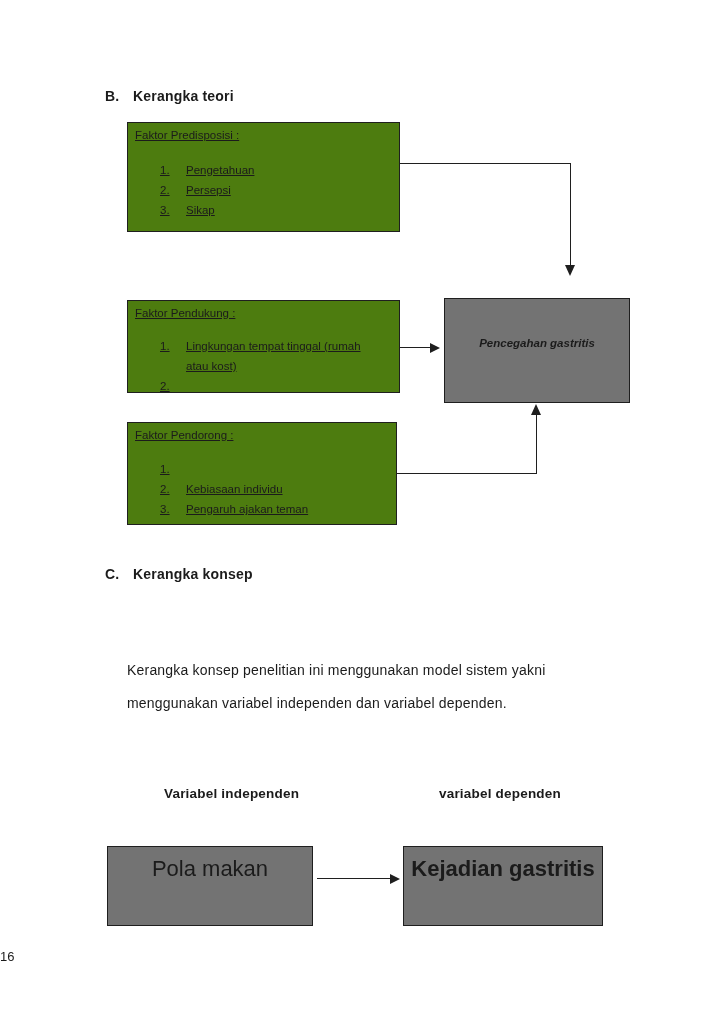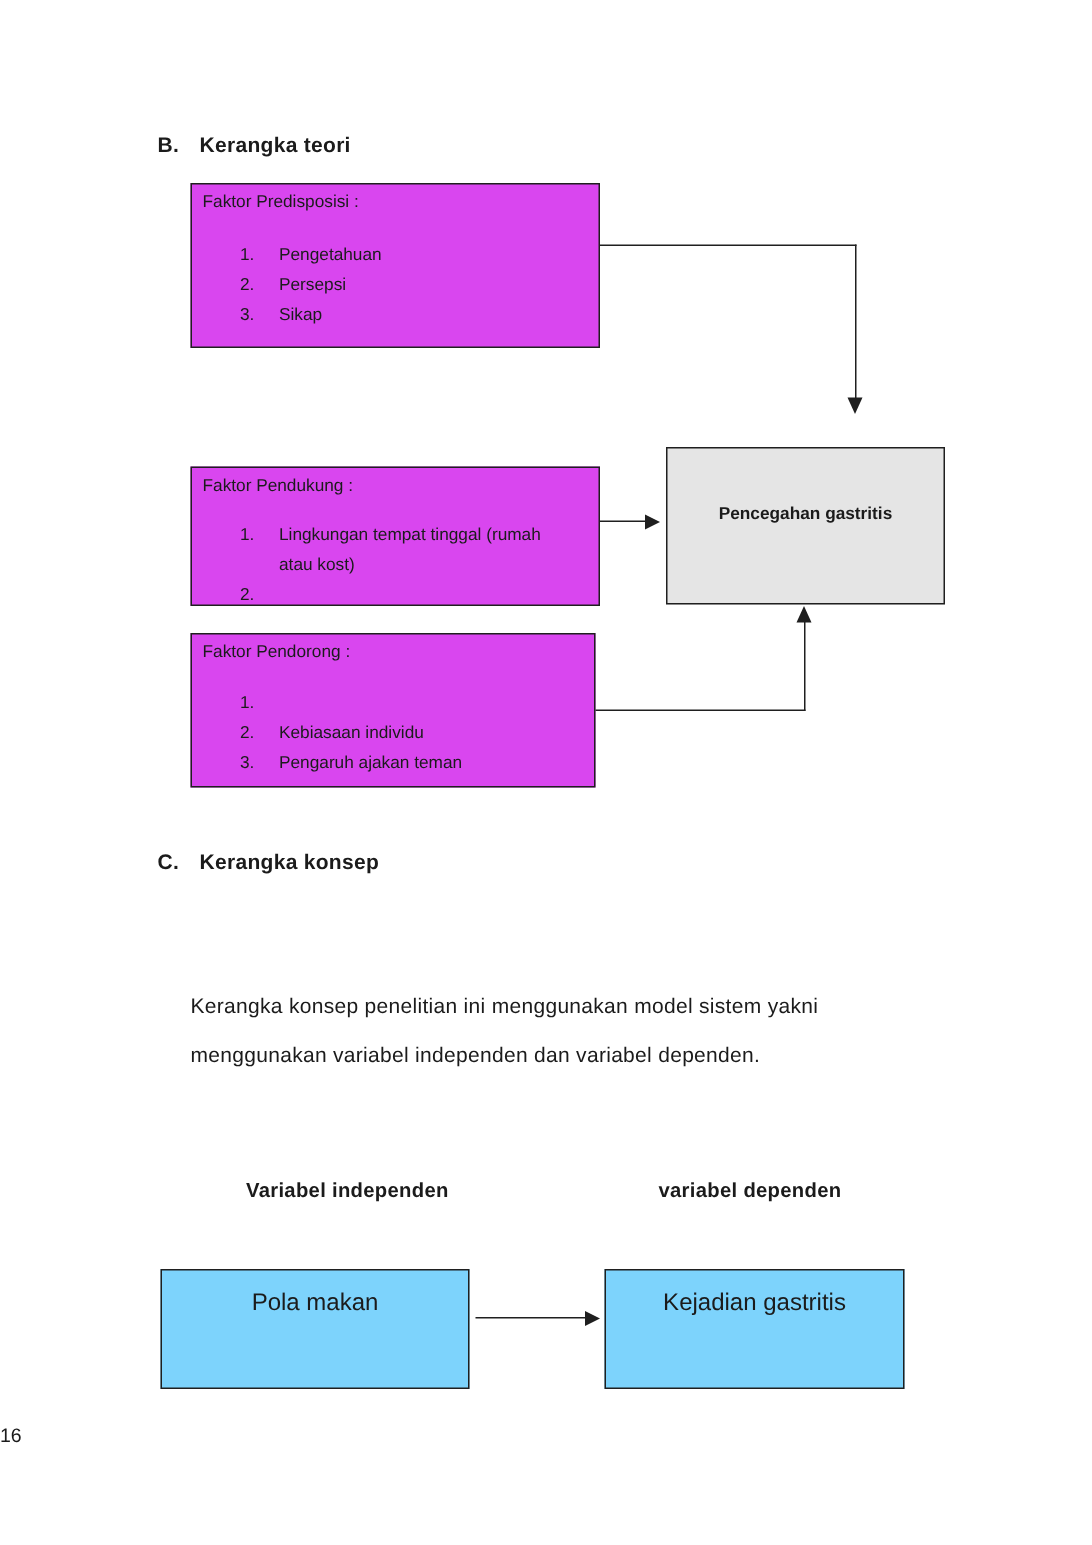--- a/index.html
+++ b/index.html
@@ -19,38 +19,40 @@
     display:flex;
     font-size:14px; font-weight:bold; line-height:18px;
     letter-spacing:0.2px;
   }
   .sec-heading .marker { width:28px; }
 
   
   .fbox {
     position:absolute;
     border:1.5px solid #1f1f1f;
-    background:#d946ef;
+    background:#4d7c0f;
     box-sizing:border-box;
     font-size:11.5px;
+    text-decoration:underline;
   }
   .fbox .title { margin:5px 0 0 7px; line-height:15px; }
   .fbox .list { }
   .list-row { display:flex; line-height:20px; }
   .list-row .num { margin-left:32px; width:26px; }
   .list-row .text { width:190px; }
 
   .outcome-box {
     position:absolute;
     border:1.5px solid #1f1f1f;
-    background:#e5e5e5;
+    background:#737373;
     box-sizing:border-box;
     display:flex; align-items:center; justify-content:center;
     font-size:11.5px; font-weight:bold;
     padding-bottom:15px;
+    font-style:italic;
   }
 
   
   .hline { position:absolute; height:0; border-top:1.5px solid #1f1f1f; }
   .vline { position:absolute; width:0; border-left:1.5px solid #1f1f1f; }
   .arr-down { position:absolute; width:0; height:0;
     border-left:5.5px solid transparent; border-right:5.5px solid transparent;
     border-top:11px solid #1f1f1f; }
   .arr-up { position:absolute; width:0; height:0;
     border-left:5.5px solid transparent; border-right:5.5px solid transparent;
@@ -58,25 +60,25 @@
   .arr-right { position:absolute; width:0; height:0;
     border-top:5px solid transparent; border-bottom:5px solid transparent;
     border-left:10px solid #1f1f1f; }
 
   
   .para-line { position:absolute; font-size:14px; line-height:18px; letter-spacing:0.2px; }
   .var-label { position:absolute; font-size:13.5px; font-weight:bold; letter-spacing:0.2px; }
   .concept-box {
     position:absolute;
     border:1.5px solid #1f1f1f;
-    background:#7dd3fc;
+    background:#737373;
     box-sizing:border-box;
     text-align:center;
     padding-top:10px;
-    font-size:16px; line-height:24px;
+    font-size:22px; line-height:24px;
   }
   .page-number { position:absolute; left:0; width:100%; text-align:left; font-size:13px; }
 </style>
 </head>
 <body>
 
 <div class="page">
 
   <div class="abs sec-heading" style="left:105px; top:87px;">
     <span class="marker">B.</span>
@@ -98,21 +100,21 @@
         <span class="num">3.</span>
         <span class="text">Sikap</span>
       </div>
     </div>
   </div>
 
   <div class="hline" style="left:400px; top:163px; width:171px;"></div>
   <div class="vline" style="left:570px; top:163px; height:103px;"></div>
   <div class="arr-down" style="left:565px; top:265px;"></div>
 
-  <div class="fbox" style="left:127px; top:311px; width:273px; height:93px;">
+  <div class="fbox" style="left:127px; top:300px; width:273px; height:93px;">
     <div class="title">Faktor Pendukung :</div>
     <div class="list" style="margin-top:15px;">
       <div class="list-row">
         <span class="num">1.</span>
         <span class="text">Lingkungan tempat tinggal (rumah atau kost)</span>
       </div>
       <div class="list-row">
         <span class="num">2.</span>
       </div>
     </div>
@@ -157,19 +159,19 @@
   <div class="var-label" style="left:164px; top:786px;">Variabel independen</div>
   <div class="var-label" style="left:439px; top:786px;">variabel dependen</div>
 
   <div class="concept-box" style="left:107px; top:846px; width:206px; height:80px;">
     <span>Pola makan</span>
   </div>
 
   <div class="hline" style="left:317px; top:878px; width:74px;"></div>
   <div class="arr-right" style="left:390px; top:874px;"></div>
 
-  <div class="concept-box" style="left:403px; top:846px; width:200px; height:80px;">
+  <div class="concept-box" style="left:403px; top:846px; width:200px; height:80px;font-weight:bold;">
     <span>Kejadian gastritis</span>
   </div>
 
   <div class="page-number" style="top:949px;">16</div>
 
 </div>
 
 </body></html>

